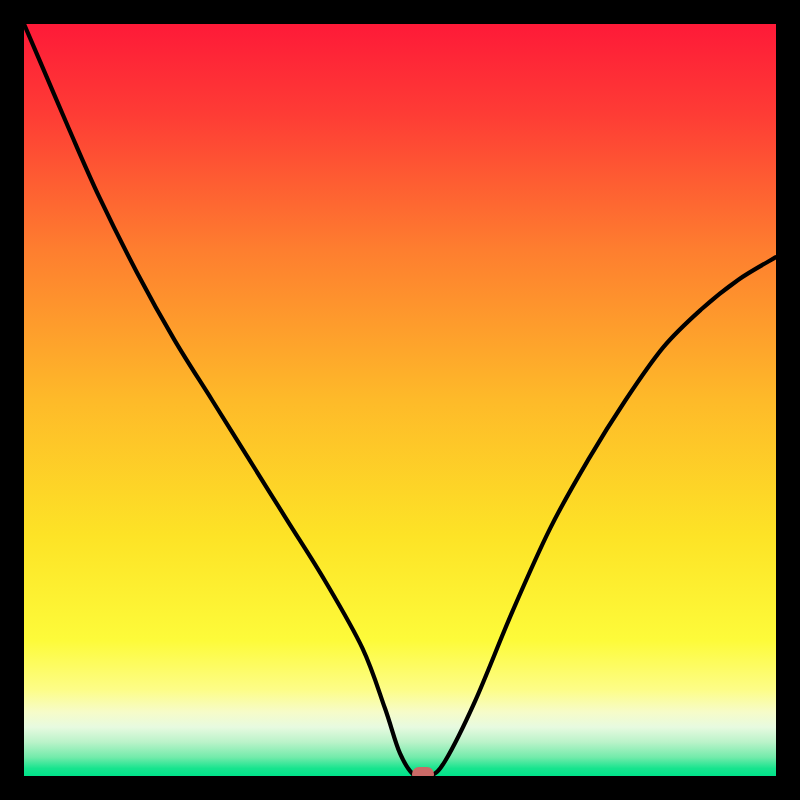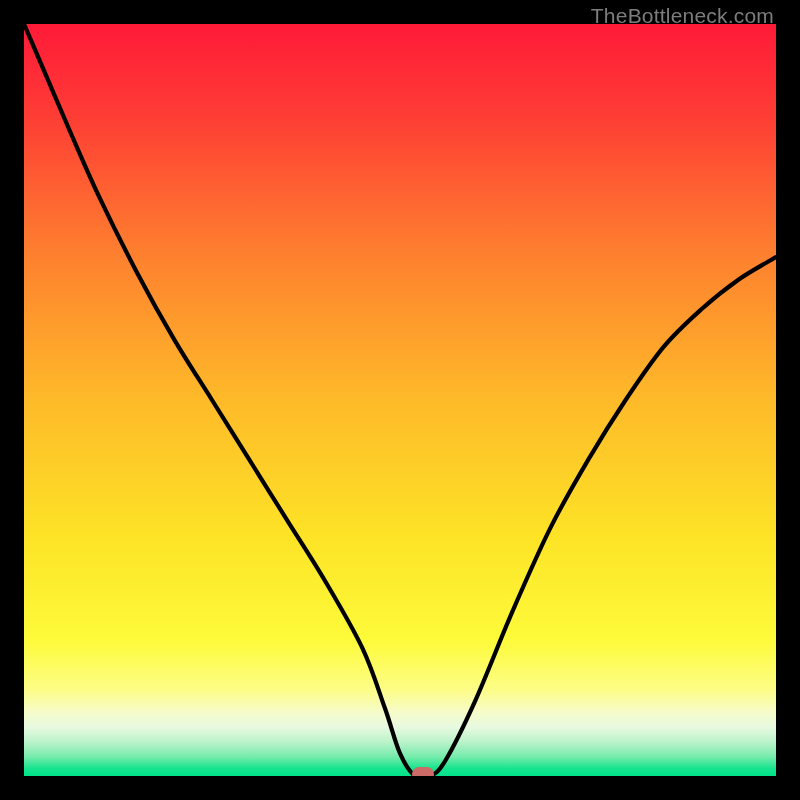--- a/index.html
+++ b/index.html
@@ -44,21 +44,20 @@
     height: 14px;
     background: #cb6a67;
     border-radius: 7px;
   }
 </style>
 </head>
 <body>
 
 <div class="frame">
 
-  <div class="watermark">TheBottleneck.com</div>
 
   <div class="plot-area">
     <svg class="plot-svg" viewBox="0 0 752 752" preserveAspectRatio="none">
       <defs>
         <linearGradient id="bg-grad" x1="0" y1="0" x2="0" y2="1">
           <stop offset="0" stop-color="#fe1a38"></stop>
           <stop offset="0.12" stop-color="#fe3c35"></stop>
           <stop offset="0.30" stop-color="#fe7e2f"></stop>
           <stop offset="0.50" stop-color="#feba29"></stop>
           <stop offset="0.68" stop-color="#fde326"></stop>

